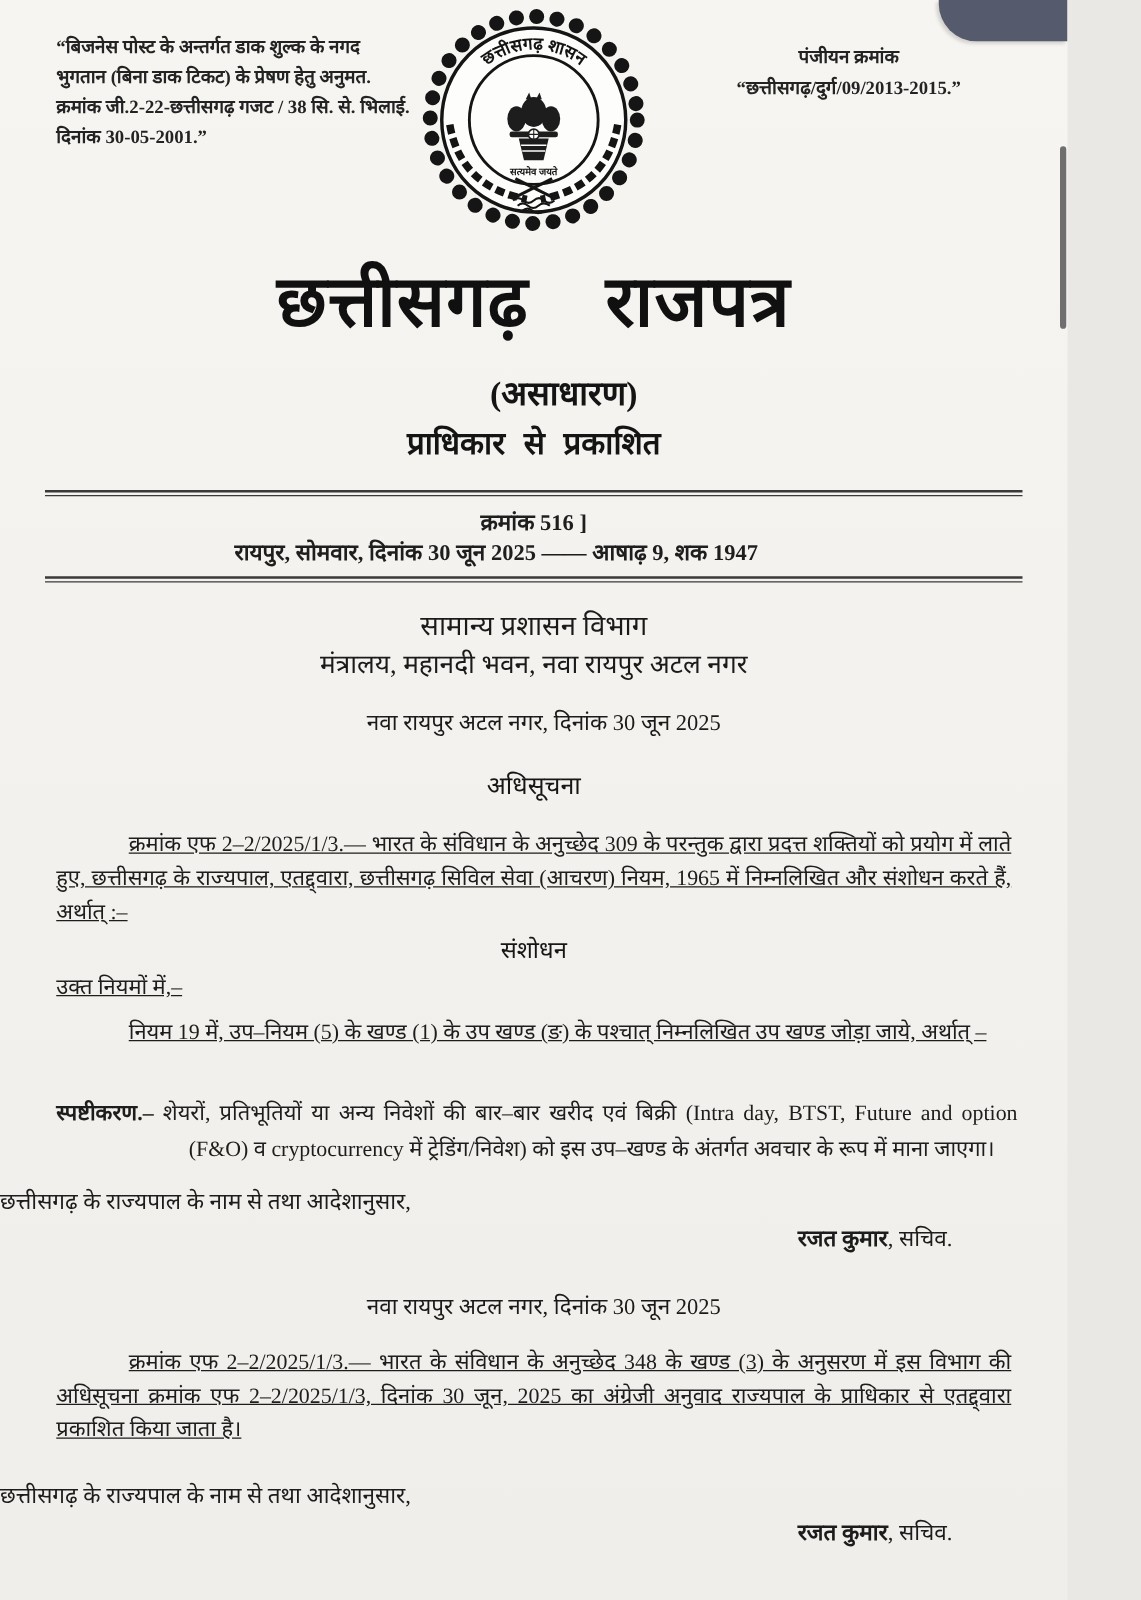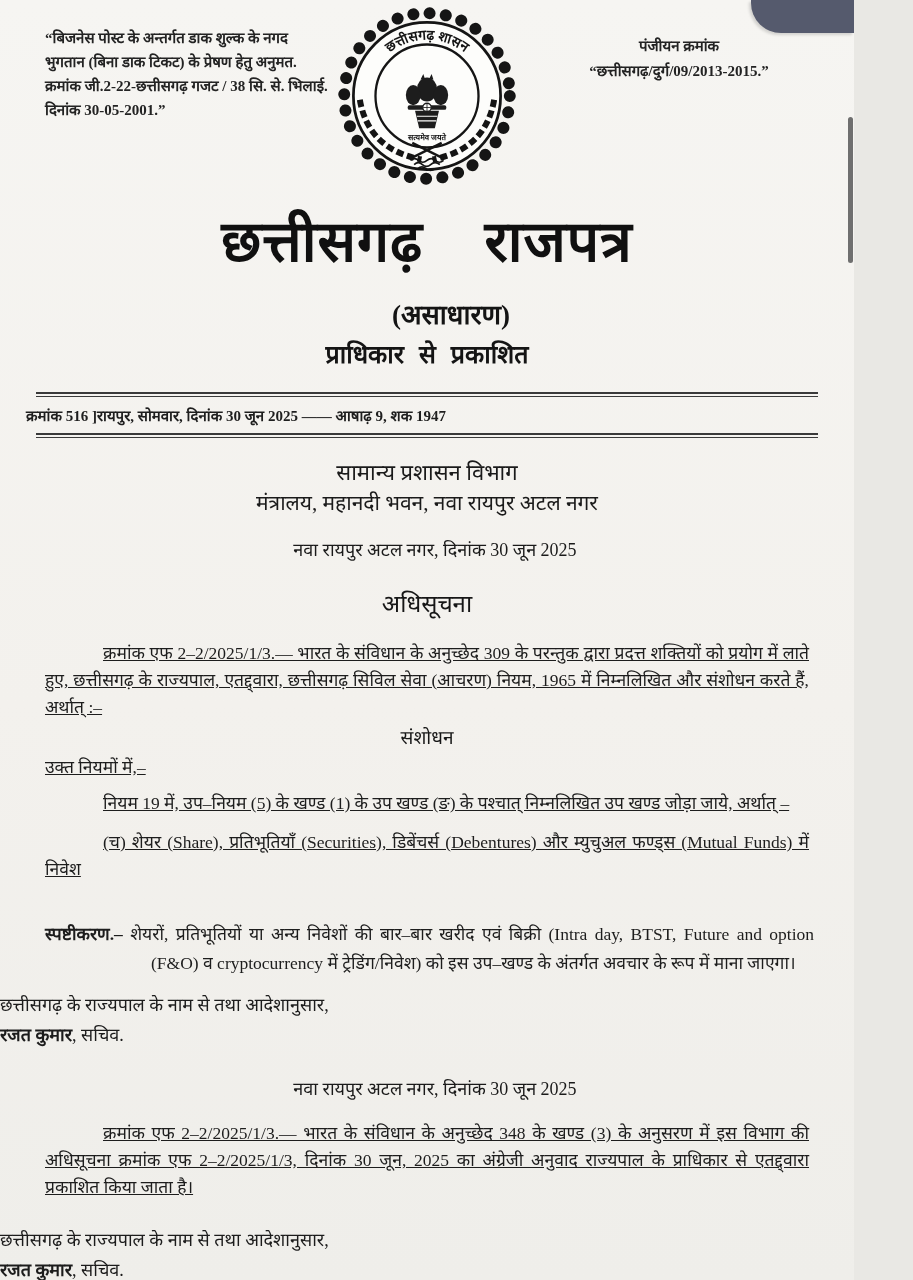--- a/index.html
+++ b/index.html
@@ -61,50 +61,50 @@
     margin-top:4px; text-align:center;
     font-size:25px; font-weight:bold; color:#141414;font-family:Liberation Mono, monospace;
   }
   .rule-double {
     margin:0 36px; height:5px;
     border-top:2px solid #3a3a3a; border-bottom:1.5px solid #3a3a3a;
   }
   .rule-top { margin-top:21px; }
   .masthead-row {
     display:flex; align-items:center;
-    margin:0 20px; padding:8px 6px;
-    font-size:15px; font-weight:bold; color:#1e1e1e;
+    margin:0 48px; padding:8px 6px;
+    font-size:18px; font-weight:bold; color:#1e1e1e;flex-direction:column;
   }
   .masthead-issue { flex:0 0 auto; }
   .masthead-date { flex:1 1 auto; text-align:left; padding-right:60px; }
   
   .dept-name   { margin-top:18px; text-align:center; font-size:22px; color:#1a1a1a; }
   .dept-addr   { margin-top:2px;  text-align:center; font-size:21px; color:#1a1a1a; }
   .place-date  { margin-top:21px; text-align:center; font-size:18px; color:#1a1a1a;padding-left:16px; }
-  .notif-head  { margin-top:25px; text-align:center; font-size:24px; color:#161616; }
+  .notif-head  { margin-top:25px; text-align:center; font-size:20px; color:#161616; }
   .para {
     margin:0 40px; padding:0 5px;
     font-size:17.5px; line-height:27px;
     text-align:justify; color:#1d1d1d;text-decoration:underline;
   }
   .indent { text-indent:58px; }
   .para-first   { margin-top:21px; }
   .amend-head   { margin-top:3px; text-align:center; font-size:19px; color:#161616; }
   .para-rules   { margin-top:4px; }
   .para-rule19  { margin-top:9px; }
   .para-clause  { margin-top:12px; }
   .explanation  {
     margin:37px 40px 0 45px;
     font-size:17.5px; line-height:29px; text-align:justify;
     padding-left:106px; text-indent:-106px; color:#1d1d1d;
   }
   .bold { font-weight:bold; }
   .signature { margin-top:12px; font-size:18px; line-height:30px; color:#1c1c1c; }
   .sig-line1 { text-align:left; padding-right:80px; }
-  .sig-line2 { padding-right:92px; }
+  .sig-line2 { text-align:right; padding-right:92px; }
   .place-date-2 { margin-top:26px; }
   .para-second  { margin-top:20px; }
   .signature-2  { margin-top:24px; }
 </style>
 </head>
 <body>
 
 <div class="doc">
 
   <div class="corner-overlay"></div>
@@ -177,21 +177,20 @@
   <div class="notif-head">अधिसूचना</div>
 
   <p class="para indent para-first">क्रमांक एफ 2–2/2025/1/3.— भारत के संविधान के अनुच्छेद 309 के परन्तुक द्वारा प्रदत्त शक्तियों को प्रयोग में लाते हुए, छत्तीसगढ़ के राज्यपाल, एतद्द्वारा, छत्तीसगढ़ सिविल सेवा (आचरण) नियम, 1965 में निम्नलिखित और संशोधन करते हैं, अर्थात् :–</p>
 
   <div class="amend-head">संशोधन</div>
 
   <p class="para para-rules">उक्त नियमों में,–</p>
 
   <p class="para indent para-rule19">नियम 19 में, उप–नियम (5) के खण्ड (1) के उप खण्ड (ङ) के पश्चात् निम्नलिखित उप खण्ड जोड़ा जाये, अर्थात् –</p>
 
-  <p class="para indent para-clause">(च) शेयर (Share), प्रतिभूतियाँ (Securities), डिबेंचर्स (Debentures) और म्युचुअल फण्ड्स (Mutual Funds) में निवेश</p>
 
   <p class="explanation"><span class="bold">स्पष्टीकरण.–</span> <span>शेयरों, प्रतिभूतियों या अन्य निवेशों की बार–बार खरीद एवं बिक्री (Intra day, BTST, Future and option (F&amp;O) व cryptocurrency में ट्रेडिंग/निवेश) को इस उप–खण्ड के अंतर्गत अवचार के रूप में माना जाएगा।</span></p>
 
   <div class="signature">
     <div class="sig-line1">छत्तीसगढ़ के राज्यपाल के नाम से तथा आदेशानुसार,</div>
     <div class="sig-line2"><span class="bold">रजत कुमार</span><span>, सचिव.</span></div>
   </div>
 
   <div class="place-date place-date-2">नवा रायपुर अटल नगर, दिनांक 30 जून 2025</div>
 

